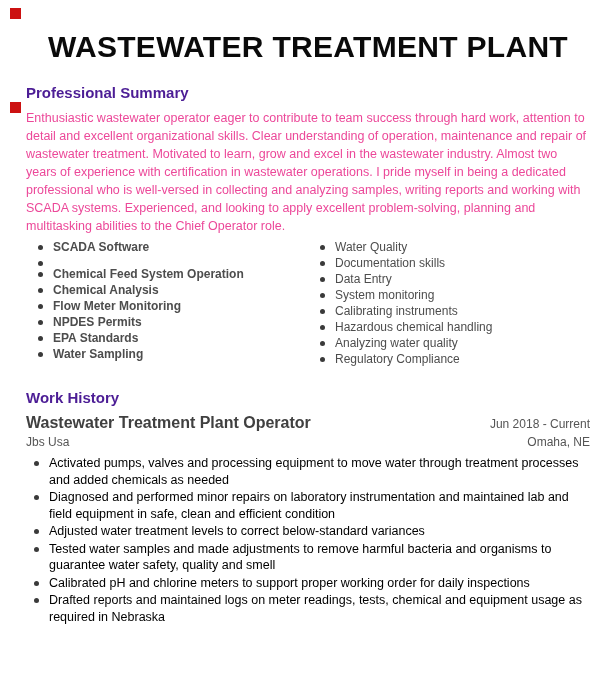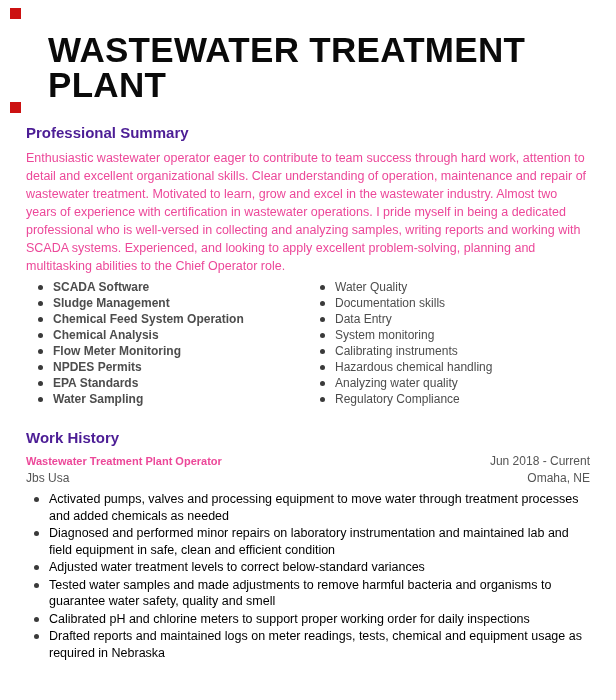--- a/index.html
+++ b/index.html
@@ -16,21 +16,21 @@
     position: absolute; left: 10px;
     width: 11px; height: 11px;
     background: #cc1111;
   }
   .red-square.sq1 { top: 8px; }
   .red-square.sq2 { top: 102px; }
 
   .title-block { padding: 24px 6px 0 22px; }
   .title-line {
     display: block;
-    font-size: 35px;
+    font-size: 30px;
     font-weight: 800;
     letter-spacing: 0.3px;
     color: #0a0a0a;
     line-height: 1.0;
   }
   .title-line.l1 { text-align: left; margin-top: 8px; }
   .title-line.l2 { text-align: right; margin-top: 22px; }
 
   h2.section-heading {
     font-size: 15px;
@@ -69,23 +69,23 @@
     margin: 6px 10px 0 0;
   }
 
   .job-header-row {
     display: flex;
     justify-content: space-between;
     align-items: baseline;
     margin-top: 2px;
   }
   .job-title {
-    font-size: 11px;
+    font-size: 16px;
     font-weight: 700;
-    color: #ec4899;
+    color: #404040;
   }
   .job-dates {
     font-size: 12px;
     color: #555555;
     margin-left: 21px;
   }
   .job-subheader-row {
     display: flex;
     justify-content: space-between;
     align-items: baseline;
@@ -127,21 +127,20 @@
 
   <section>
     <div class="skills-columns">
       <ul class="skills-col left">
         <li class="skill">
             <span class="dot"></span>
             <span>SCADA Software</span>
           </li>
         <li class="skill">
             <span class="dot"></span>
-            <span>Sludge Management</span>
           </li>
         <li class="skill">
             <span class="dot"></span>
             <span>Chemical Feed System Operation</span>
           </li>
         <li class="skill">
             <span class="dot"></span>
             <span>Chemical Analysis</span>
           </li>
         <li class="skill">

